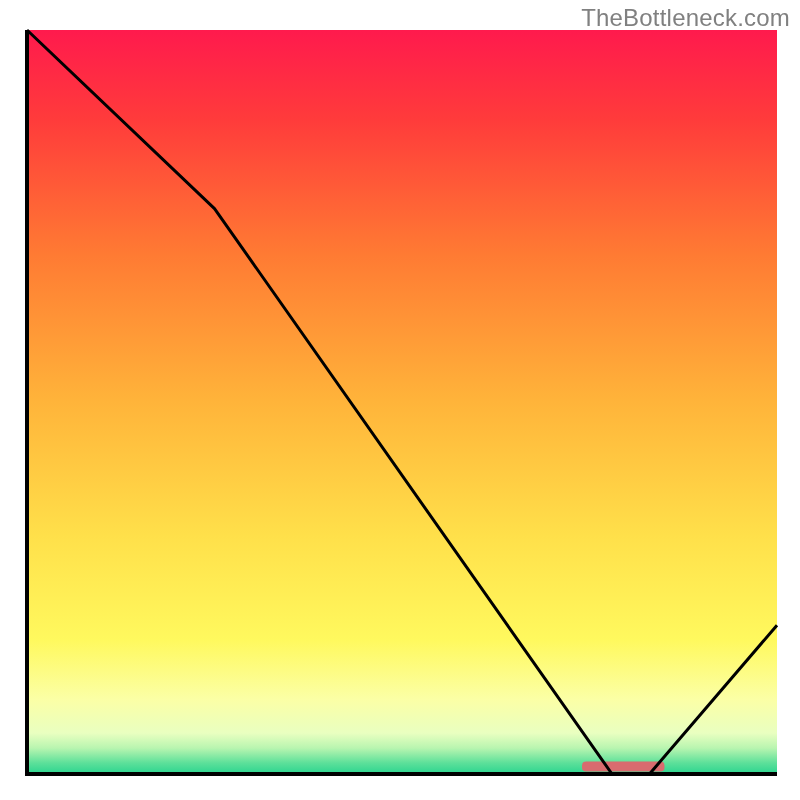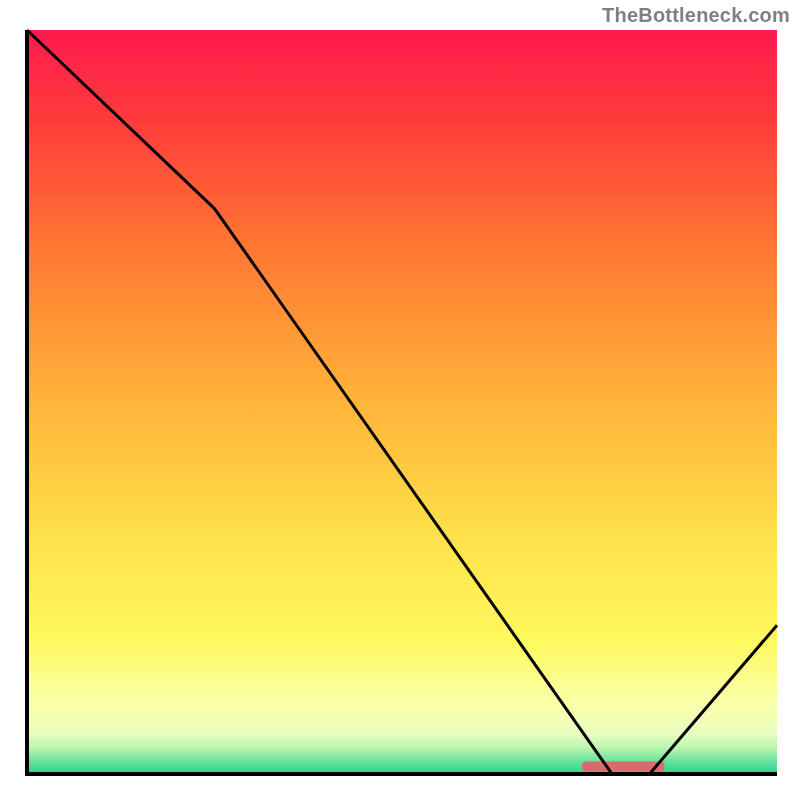--- a/index.html
+++ b/index.html
@@ -17,23 +17,23 @@
   }
   svg {
     position: absolute;
     top: 0;
     left: 0;
   }
   .watermark {
     position: absolute;
     top: 4px;
     right: 10px;
-    font-size: 20px;
+    font-size: 24px;
     color: #808080;
-    font-weight: 700;
+    font-weight: 400;
     letter-spacing: 0.2px;
   }
 </style>
 </head>
 <body>
 
 <div class="stage">
 
   <svg id="chart-svg" width="800" height="800" viewBox="0 0 800 800">
     <defs>

